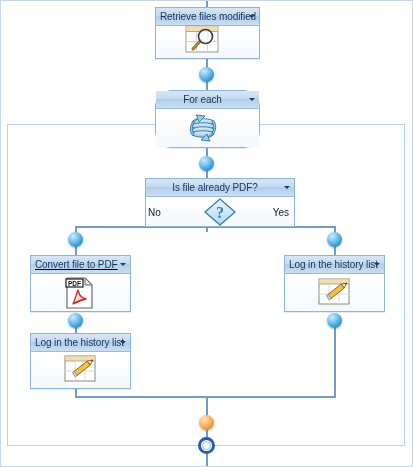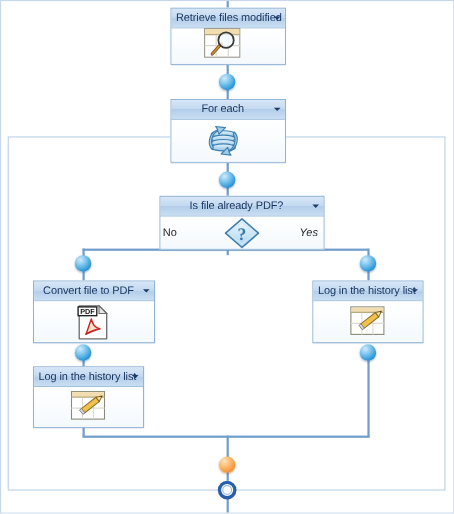--- a/index.html
+++ b/index.html
@@ -64,21 +64,21 @@
     display:flex;align-items:center;justify-content:center;
   }
 
   
   .branchlbl{
     position:absolute;
     font-size:10px;color:#222;
     top:50%;transform:translateY(-50%);
   }
   .branchlbl.no{left:2px;}
-  .branchlbl.yes{right:5px;font-style:italic;}
+  .branchlbl.yes{right:5px;}
 
   
   .bead{
     position:absolute;width:15px;height:15px;border-radius:50%;
     background:radial-gradient(circle at 34% 28%,#cfeafb 0%,#7ec6ef 34%,#2d95d6 72%,#1b6fae 100%);
     box-shadow:0 1px 2px rgba(40,90,140,.45);
   }
   .bead.orange{
     background:radial-gradient(circle at 34% 28%,#ffe3c0 0%,#fbbd73 35%,#f2923a 72%,#cd6f1d 100%);
     box-shadow:0 1px 2px rgba(150,90,20,.45);
@@ -154,21 +154,21 @@
           <line x1="8" y1="24" x2="16" y2="15" stroke="#8a5a20" stroke-width="3" stroke-linecap="round"></line>
           <line x1="8" y1="24" x2="16" y2="15" stroke="#c98f3d" stroke-width="1.4" stroke-linecap="round"></line>
           <circle cx="20.5" cy="11.5" r="7" fill="#f4fbff" fill-opacity="0.75" stroke="#3a3a3a" stroke-width="1.6"></circle>
         </svg>
       </span>
     </div>
   </div>
 
   <div class="bead" style="left:198px;top:66px;"></div>
 
-  <div class="node" style="left:154px;top:89px;width:105px;height:58px;">
+  <div class="node" style="left:154px;top:89px;width:105px;height:58px;border-radius:17px;">
     <div class="hdr">
       <span>For each</span>
       <span class="caret"></span>
     </div>
     <div class="body">
       <span class="ic-wrap">
         <svg class="icon" width="36" height="34" viewBox="0 0 36 34">
           <defs>
             <linearGradient id="lg1" x1="0" y1="0" x2="0" y2="1">
               <stop offset="0" stop-color="#e8f4fc"></stop>
@@ -208,21 +208,21 @@
           <text x="17" y="21" text-anchor="middle" font-family="Liberation Serif, serif" font-size="16" font-weight="bold" fill="#3c79ab">?</text>
         </svg>
       </span>
       <span class="branchlbl yes">Yes</span>
     </div>
   </div>
 
   <div class="bead" style="left:67px;top:231px;"></div>
   <div class="bead" style="left:326px;top:231px;"></div>
 
-  <div class="node" style="left:29px;top:254px;width:111px;height:57px;">
+  <div class="node" style="left:29px;top:254px;width:101px;height:57px;text-decoration:underline;">
     <div class="hdr">
       <span>Convert file to PDF</span>
       <span class="caret"></span>
     </div>
     <div class="body">
       <span class="ic-wrap" style="width:32px;height:32px;">
         <svg class="icon" width="30" height="32" viewBox="0 0 30 32">
           <path d="M2 1 H20 L27 8 V31 H2 Z" fill="#ffffff" stroke="#6b6b6b" stroke-width="1.2" stroke-linejoin="round"></path>
           <path d="M20 1 V8 H27 Z" fill="#e8e8e8" stroke="#6b6b6b" stroke-width="1"></path>
           <rect x="1" y="2" width="17" height="8" fill="#ffffff" stroke="#1a1a1a" stroke-width="1.2"></rect>

